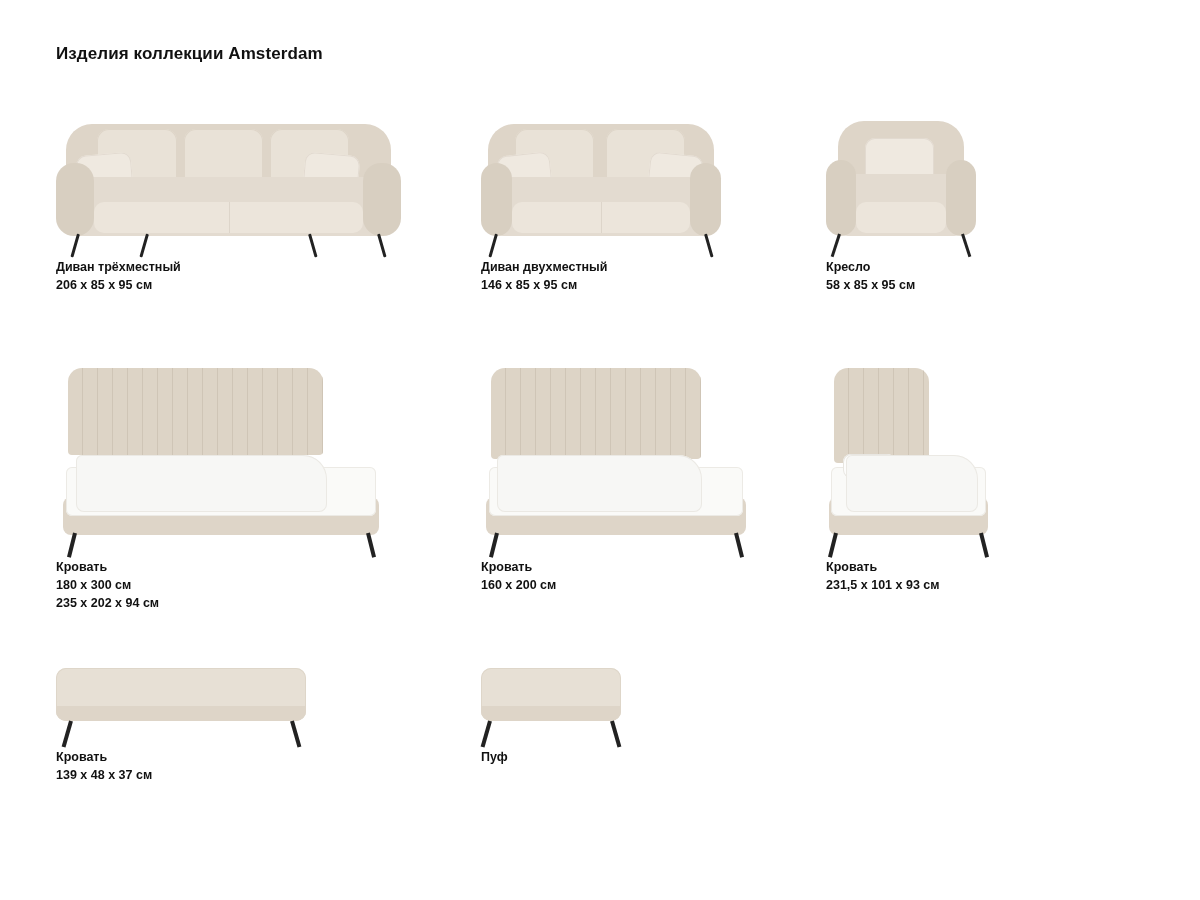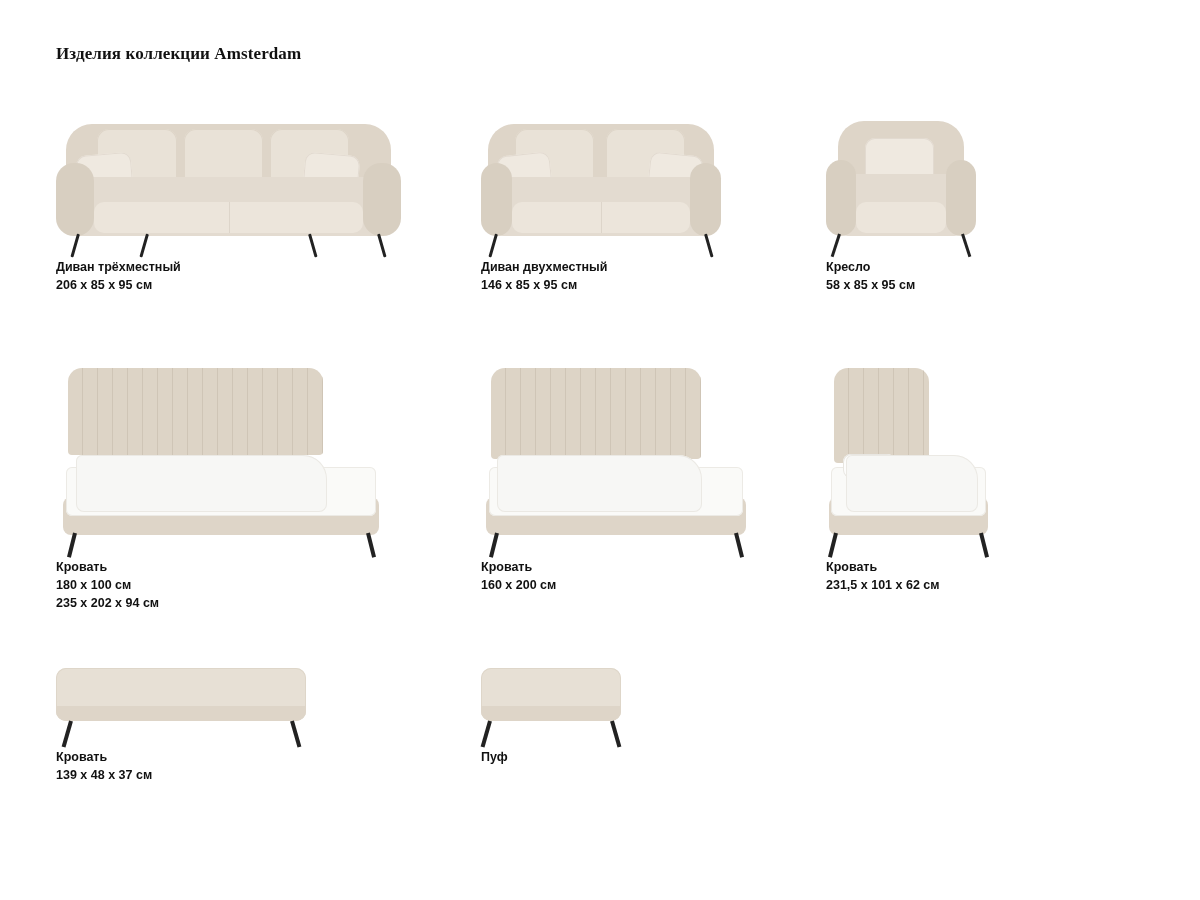--- a/index.html
+++ b/index.html
@@ -20,21 +20,20 @@
     height: 900px;
     box-sizing: border-box;
     padding: 44px 56px 0 56px;
   }
   .page-title {
     font-size: 17px;
     font-weight: bold;
     letter-spacing: 0.1px;
     color: #111111;
     margin: 0 0 34px 0;
-    font-family: Liberation Serif, serif;
   }
   .grid {
     display: grid;
     grid-template-columns: 425px 345px 290px;
     column-gap: 0px;
   }
   .row-sofas { height: 250px; }
   .row-beds  { height: 300px; }
   .row-pouf  { height: 200px; }
 
@@ -280,21 +279,21 @@
           <div class="mattress"></div>
           <div class="pillow" style="left:14%; width:24%; bottom:40%;"></div>
           <div class="pillow" style="left:40%; width:24%; bottom:40%;"></div>
           <div class="blanket" style="left:6%;"></div>
           <div class="legL"></div>
           <div class="legR"></div>
         </div>
       </div>
       <div class="caption">
         <div>Кровать</div>
-        <div>180 x 100 см</div>
+        <div>180 x 300 см</div>
         <div class="dims">235 x 202 x 94 см</div>
       </div>
     </div>
 
     <div class="cell">
       <div class="figure figure-beds">
         <div class="bed" style="left:0; width:270px; height:190px;">
           <div class="headboard" style="left:10px; width:210px; height:48%;">
             <div class="hb-lines"></div>
           </div>
@@ -322,21 +321,21 @@
           <div class="frame"></div>
           <div class="mattress"></div>
           <div class="pillow" style="left:10%; width:32%; bottom:42%;"></div>
           <div class="blanket" style="left:12%; width:80%;"></div>
           <div class="legL"></div>
           <div class="legR"></div>
         </div>
       </div>
       <div class="caption">
         <div>Кровать</div>
-        <div class="dims">231,5 x 101 x 62 см</div>
+        <div class="dims">231,5 x 101 x 93 см</div>
       </div>
     </div>
   </div>
 
   <div class="grid row-pouf">
 
     <div class="cell">
       <div class="figure figure-pouf">
         <div class="bench" style="left:0; width:250px; height:80px;">
           <div class="top"></div>

